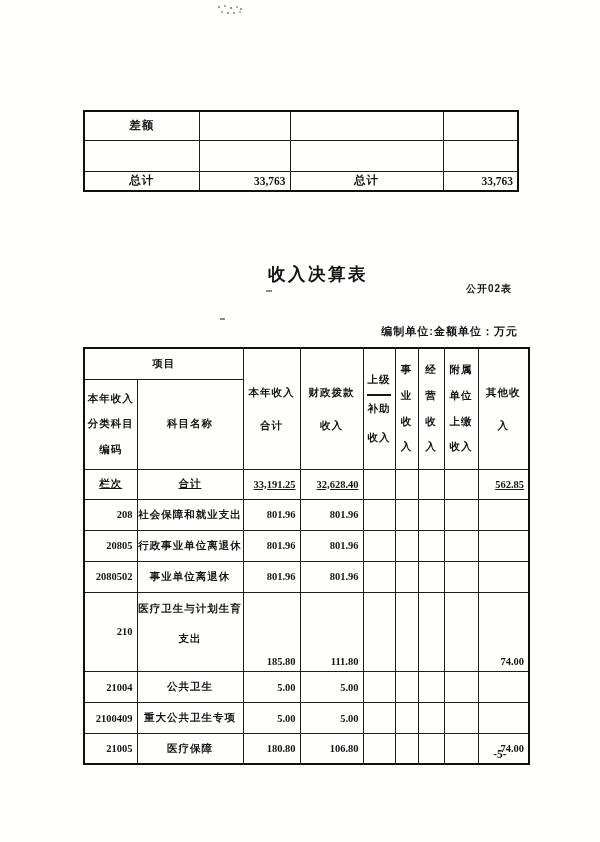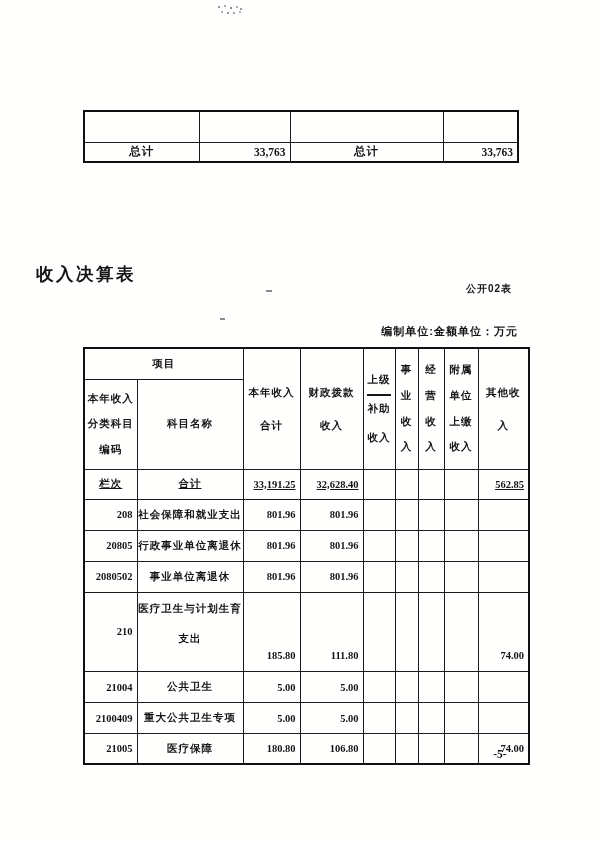--- a/index.html
+++ b/index.html
@@ -40,27 +40,27 @@
 
   .income th { text-align:center; font-weight:bold; }
   .lh2 { line-height:3.1; }
   .lh3 { line-height:2.8; }
   .lh4 { line-height:2.45; }
   .hr2 th { line-height:2.4; }
   th.sup { position:relative; }
   th.sup::after { content:""; position:absolute; left:50%; margin-left:-12px; top:45px;
                   width:24px; height:1.5px; background:#161616; }
 
-  tr.tall td { vertical-align:bottom; padding-bottom:10px; }
+  tr.tall td { vertical-align:bottom; padding-bottom:4px; }
   tr.tall td:first-child { vertical-align:middle; padding-bottom:0;margin-left:36px; }
   tr.tall td.cname { line-height:2.9; padding-bottom:18px; }
 
   
   .title {
-    position:absolute; top:262px; left:0; width:600px; 
+    position:absolute; top:262px; left:0; width:600px; text-align:center;
     text-indent:36px; font-size:17.5px; font-weight:bold; letter-spacing:2.5px;
   }
   .form-label { position:absolute; top:282px; right:88px; font-size:10px; font-weight:bold; letter-spacing:1px; }
   .meta-row { position:absolute; top:324px; left:85px; right:82px;
     display:flex; justify-content:flex-end; font-size:11px; font-weight:bold; letter-spacing:1px; }
   .pageno { position:absolute; top:748px; left:480px; width:40px; text-align:center;
     font-size:11.5px; font-weight:bold; font-family:"Liberation Serif","DejaVu Serif",serif; }
 </style>
 </head>
 <body>
@@ -72,20 +72,26 @@
   <div class="artifact a2"></div>
 
   <table class="t summary">
     <colgroup>
       <col style="width:115px">
         <col style="width:91px">
         <col style="width:153px">
         <col style="width:75px">
     </colgroup>
     <tbody id="summary-body">
+        <tr style="height: 29px;">
+          <td class="ccenter">差额</td>
+          <td class="num"></td>
+          <td class="ccenter"></td>
+          <td class="num"></td>
+        </tr>
         <tr style="height: 31px;">
           <td class="ccenter"></td>
           <td class="num"></td>
           <td class="ccenter"></td>
           <td class="num"></td>
         </tr>
         <tr style="height: 20px;">
           <td class="ccenter">总计</td>
           <td class="num">33,763</td>
           <td class="ccenter">总计</td>

